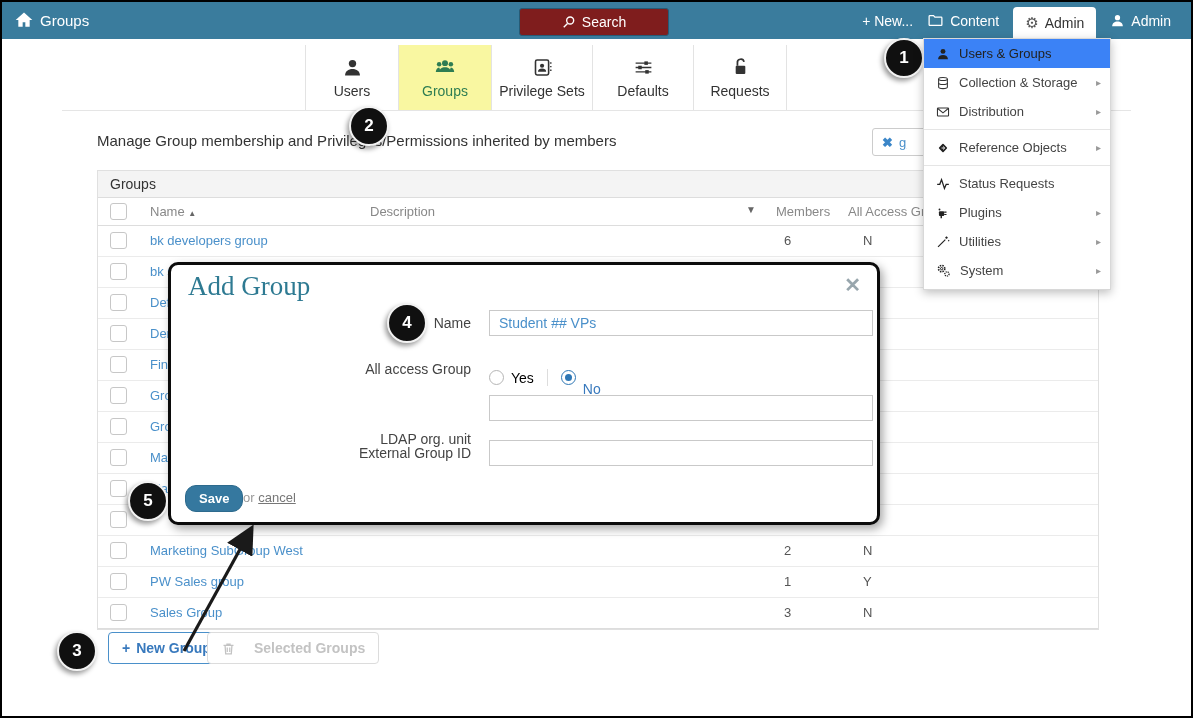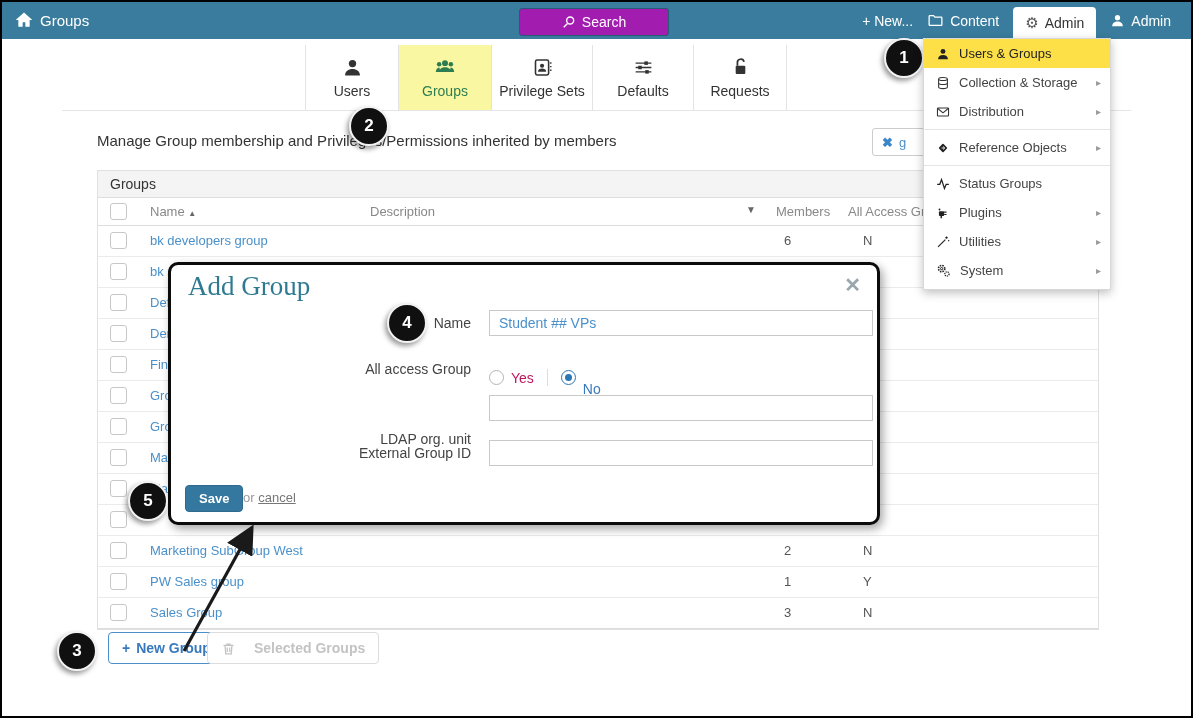--- a/index.html
+++ b/index.html
@@ -4,38 +4,38 @@
 <style>
   html,body{margin:0;padding:0;}
   body{font-family:"Liberation Sans",sans-serif;}
   #app{position:relative;width:1193px;height:718px;background:#fff;overflow:hidden;}
   .frame{position:absolute;inset:0;border:2px solid #000;pointer-events:none;z-index:100;}
 
   
   .topbar{position:absolute;left:2px;top:2px;right:2px;height:37px;background:#3a7c9d;z-index:5;}
   .topbar .home{position:absolute;left:12px;top:8px;}
   .topbar .title{position:absolute;left:38px;top:10px;color:#fff;font-size:15px;}
-  .searchbtn{position:absolute;left:517px;top:6px;width:148px;height:26px;background:#a21caf;border:1px solid #255b76;border-radius:3px;color:#fff;font-size:14px;display:flex;align-items:center;justify-content:center;gap:6px;cursor:pointer;}
+  .searchbtn{position:absolute;left:517px;top:6px;width:148px;height:26px;background:#7f1d1d;border:1px solid #255b76;border-radius:3px;color:#fff;font-size:14px;display:flex;align-items:center;justify-content:center;gap:6px;cursor:pointer;}
   .nav-right{position:absolute;right:20px;top:0;height:37px;display:flex;align-items:center;gap:14px;color:#fff;font-size:14px;}
   .nav-item{display:flex;align-items:center;gap:6px;cursor:pointer;}
   .admin-pill{background:#fff;color:#333;height:32px;margin-top:5px;align-self:flex-start;padding:0 12px;border-radius:4px 4px 0 0;display:flex;align-items:center;gap:6px;}
   .gear-glyph{font-size:15px;color:#555;}
 
   
   .tabs{position:absolute;left:305px;top:45px;height:65px;display:flex;z-index:1;}
   .tab{width:92px;border-right:1px solid #e3e3e3;display:flex;flex-direction:column;align-items:center;justify-content:center;gap:5px;font-size:14px;color:#333;cursor:pointer;}
   .tab:first-child{border-left:1px solid #e3e3e3;}
   .tab.w1{width:110px}.tab.w2{width:100px}
   .tab.active{background:#f9f7a1;color:#2e7d52;}
   .header-line{position:absolute;left:62px;width:1069px;top:110px;border-top:1px solid #e5e5e5;}
 
   
   .menu{position:absolute;left:923px;top:38px;width:186px;background:#fff;border:1px solid #d8d8d8;box-shadow:0 3px 9px rgba(0,0,0,.25);z-index:20;padding-bottom:4px;}
   .menu-item{height:29px;display:flex;align-items:center;gap:9px;padding:0 10px 0 12px;font-size:13px;color:#444;cursor:pointer;position:relative;}
-  .menu-item.active{background:#fde047;color:#222;}
+  .menu-item.active{background:#3b82f6;color:#222;}
   .menu-item .chev{position:absolute;right:9px;color:#999;font-size:10px;}
   .menu-div{border-top:1px solid #e5e5e5;margin:3px 0;}
 
   
   .desc{position:absolute;left:97px;top:132px;font-size:15px;color:#333;z-index:1;}
   .chip{position:absolute;left:872px;top:128px;height:26px;width:110px;border:1px solid #ccc;border-radius:3px;display:flex;align-items:center;gap:6px;padding:0 9px;z-index:2;background:#fff;cursor:pointer;}
   .chip .x{color:#3b86c8;font-size:13px;font-weight:bold;}
   .chip .lnk{color:#4a90ca;font-size:13px;text-decoration:underline;}
 
   
@@ -66,23 +66,23 @@
   .modal-title{position:absolute;left:17px;top:6px;font-family:"Liberation Serif",serif;font-size:27px;color:#2e7a92;}
   .modal-close{position:absolute;right:16px;top:8px;color:#98a6ad;font-size:20px;font-weight:bold;cursor:pointer;}
   .m-label{position:absolute;width:300px;text-align:right;font-size:14px;color:#444;}
   .m-input{position:absolute;left:318px;width:364px;height:24px;border:1px solid #c9c9c9;font-size:14px;padding:0 9px;font-family:"Liberation Sans",sans-serif;color:#333;outline:none;}
   .m-input.blue{color:#4a90ca;}
   .radio-line{position:absolute;left:318px;display:flex;align-items:center;gap:7px;font-size:14px;}
   .radio{width:15px;height:15px;border:1px solid #b5b5b5;border-radius:50%;background:#fff;cursor:pointer;box-sizing:border-box;}
   .radio.sel{border:1px solid #2e77b5;position:relative;}
   .radio.sel::after{content:"";position:absolute;left:3px;top:3px;width:7px;height:7px;border-radius:50%;background:#2e77b5;}
   .radio-sep{width:1px;height:17px;background:#ddd;margin:0 6px;}
-  .lbl-yes{color:#be185d;}
+  .lbl-yes{color:#000000;}
   .lbl-no{color:#3879bd;margin-top:23px;}
-  .btn-save{position:absolute;left:14px;top:220px;height:27px;padding:0 13px;background:#35789f;border:1px solid #2d6a8d;border-radius:4px;color:#fff;font-size:13px;font-weight:bold;cursor:pointer;}
+  .btn-save{position:absolute;left:14px;top:220px;height:27px;padding:0 13px;background:#35789f;border:1px solid #2d6a8d;border-radius:11px;color:#fff;font-size:13px;font-weight:bold;cursor:pointer;}
   .or-cancel{position:absolute;left:72px;top:225px;font-size:13px;color:#999;}
   .or-cancel .cancel{color:#777;text-decoration:underline;cursor:pointer;}
 
   
   .badge{position:absolute;width:36px;height:36px;border-radius:50%;background:#101010;border:2px solid #f2f2f2;color:#fff;font-size:17px;font-weight:bold;display:flex;align-items:center;justify-content:center;box-shadow:-2px 3px 5px rgba(0,0,0,.4);z-index:15;}
   .b1{left:884px;top:38px;}
   .b2{left:349px;top:106px;}
   .b3{left:57px;top:631px;}
   .b4{left:387px;top:303px;}
   .b5{left:128px;top:481px;}
@@ -393,21 +393,21 @@
       <span>Reference Objects</span>
       <span class="chev">▸</span>
     </div>
     <div class="menu-div"></div>
     <div class="menu-item">
       <span class="ic">
         <svg width="14" height="14" viewBox="0 0 24 24" fill="none" stroke="#222" stroke-width="2.2">
             <path d="M2 12.5h4.5l3-8 5 15 3-7H22"></path>
           </svg>
       </span>
-      <span>Status Groups</span>
+      <span>Status Requests</span>
     </div>
     <div class="menu-item">
       <span class="ic">
         <svg width="14" height="14" viewBox="0 0 24 24" fill="#222">
             <rect x="5" y="9" width="9" height="8" rx="1.5"></rect>
             <path d="M14 10.5h4M14 14.5h4" stroke="#222" stroke-width="2"></path>
             <path d="M9 17v4" stroke="#222" stroke-width="2.5"></path>
             <circle cx="6" cy="6" r="1.6"></circle>
           </svg>
       </span>

